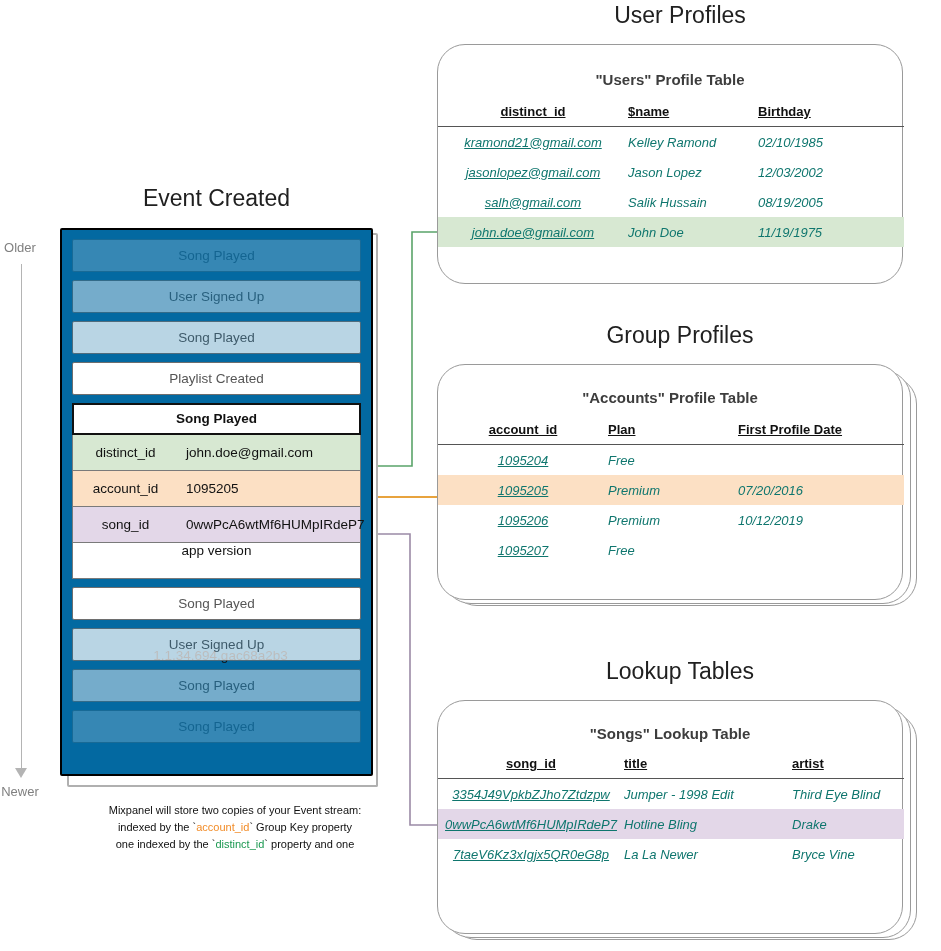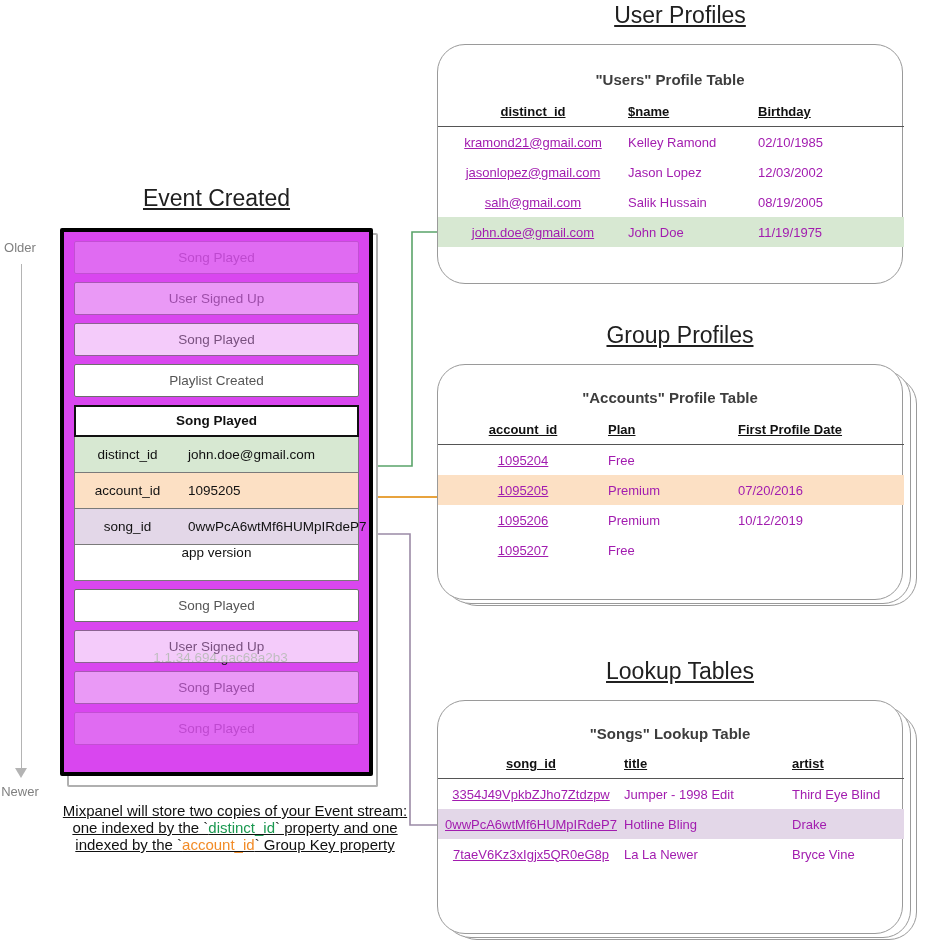--- a/index.html
+++ b/index.html
@@ -4,21 +4,21 @@
 <style>
   html,body{margin:0;padding:0;}
   body{
     width:941px;height:951px;
     background:#ffffff;
     font-family:"Liberation Sans","DejaVu Sans",sans-serif;
     color:#1a1a1a;
     position:relative;
     overflow:hidden;
   }
-  .abs{position:absolute;text-decoration:underline;}
+  .abs{position:absolute;}
 
   
   .section-title{
     font-size:23px;font-weight:400;color:#202020;
     text-align:center;white-space:nowrap;
   }
 
   
   #timeline-axis{left:0;top:220px;width:56px;height:570px;margin-top:20px;}
   #timeline-axis .tl-label{
@@ -38,21 +38,21 @@
 
   
   #event-stream-stack{left:60px;top:228px;width:330px;height:557px;}
   .es-shadow{
     position:absolute;border:2px solid #b0b0b0;background:#ffffff;border-radius:2px;
   }
   .es-shadow.s2{left:14px;top:10px;width:300px;height:545px;}
   .es-shadow.s1{left:7px;top:5px;width:307px;height:550px;}
   .es-front{
     position:absolute;left:0;top:0;width:313px;height:548px;
-    border:4px solid #000000;background:#d946ef;border-radius:2px;
+    border:2px solid #000000;background:#0369a1;border-radius:2px;
     box-sizing:border-box;padding:9px 10px;
   }
 
   .event-card{
     box-sizing:border-box;border:1px solid #6e6e6e;background:#ffffff;
     border-radius:2px;height:33px;line-height:31px;text-align:center;
     font-size:13.5px;color:#555;margin-bottom:8px;
   }
   .event-card.f-20{opacity:.20;}
   .event-card.f-45{opacity:.45;}
@@ -69,21 +69,21 @@
   .ee-row{
     box-sizing:border-box;border:1px solid #7a7a7a;border-top:none;
     height:36px;display:flex;align-items:center;font-size:13.5px;color:#111;
   }
   .ee-row .k{width:105px;text-align:center;flex:0 0 105px;}
   .ee-row .v{padding-left:8px;}
 
   
   #stream-caption{
     left:40px;top:802px;width:390px;text-align:center;
-    font-size:15px;line-height:17px;color:#111;
+    font-size:11px;line-height:17px;color:#111;
   }
   .tok-green{color:#1a9850;}
   .tok-orange{color:#f28c28;}
 
   
   .panel-stack{position:absolute;}
   .panel-shadow{
     position:absolute;border:1.5px solid #9a9a9a;background:#ffffff;border-radius:28px;
   }
   .panel{
@@ -96,21 +96,21 @@
 
   
   table.dt{border-collapse:collapse;width:100%;table-layout:fixed;}
   table.dt th{
     font-size:13px;font-weight:700;color:#111;padding:4px 0 7px 0;
     border-bottom:1.5px solid #555;
     text-decoration:underline;
   }
   table.dt th.u{text-decoration:underline;}
   table.dt td{
-    font-size:13px;color:#a21caf;height:30px;padding:0;vertical-align:middle;
+    font-size:13px;color:#0f766e;height:30px;padding:0;vertical-align:middle;font-style:italic;
   }
   table.dt td.idc{text-align:center;}
   table.dt td.idc span{text-decoration:underline;}
   table.dt th.c{text-align:center;}
   table.dt th.l{text-align:left;}
   table.dt td.l{text-align:left;}
   tr.hl-green td{background:#d7e8d2;}
   tr.hl-orange td{background:#fce0c4;}
   tr.hl-purple td{background:#e3d7e8;}
 
@@ -173,22 +173,22 @@
 
     <div class="event-card f-100">Song Played</div>
     <div class="event-card f-70">User Signed Up</div>
     <div class="event-card f-45">Song Played</div>
     <div class="event-card f-20">Song Played</div>
   </div>
 </div>
 
 <div class="abs" id="stream-caption">
   <div>Mixpanel will store two copies of your Event stream:</div>
+  <div><span>indexed by the `</span><span class="tok-orange">account_id</span><span>` Group Key property</span></div>
   <div><span>one indexed by the `</span><span class="tok-green">distinct_id</span><span>` property and one</span></div>
-  <div><span>indexed by the `</span><span class="tok-orange">account_id</span><span>` Group Key property</span></div>
 </div>
 
 <div class="abs section-title" style="left:440px;top:2px;width:480px;">User Profiles</div>
 
 <div class="panel-stack" style="left:437px;top:44px;width:468px;height:242px;">
   <div class="panel" style="width:466px;height:240px;">
     <div class="panel-title" style="margin-top:26px;">"Users" Profile Table</div>
     <table class="dt" style="margin-top:12px;">
       <colgroup>
           <col style="width:190px">

